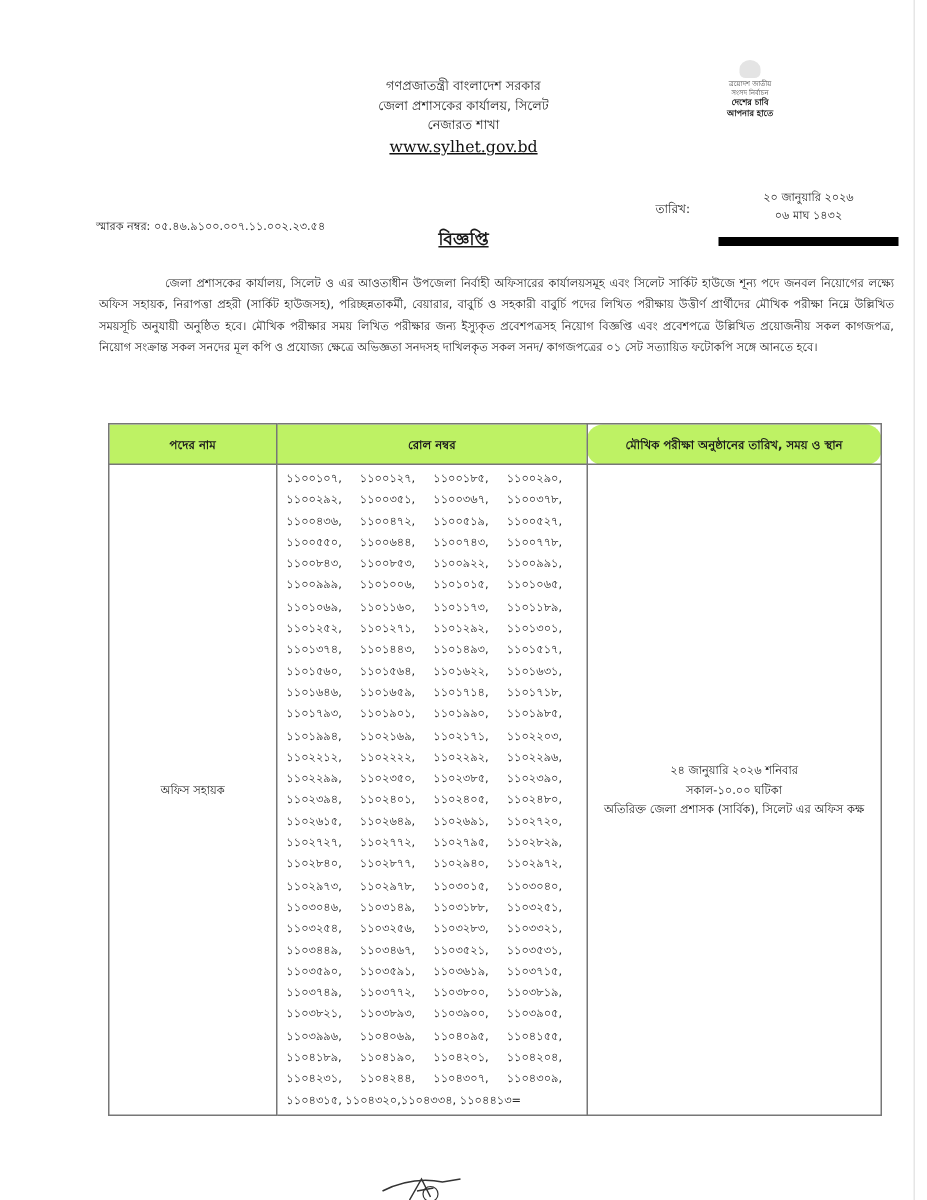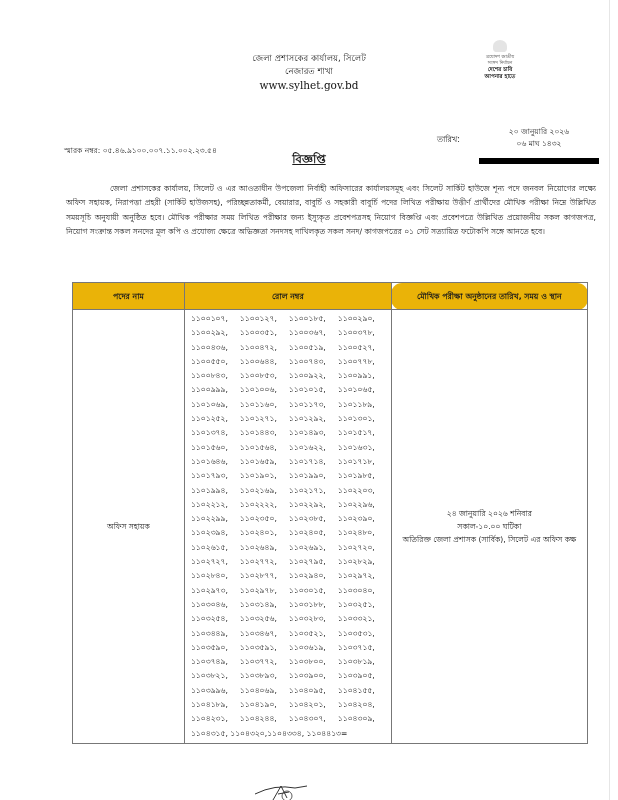--- a/index.html
+++ b/index.html
@@ -3,52 +3,53 @@
 <meta charset="utf-8">
 <style>
   html, body { margin: 0; padding: 0; }
   body {
     width: 618px; height: 800px; background: #ffffff; position: relative; overflow: hidden;
     font-family: "DejaVu Sans", sans-serif; color: #1a1a1a;
   }
   .page-edge { position: absolute; right: 8px; top: 0; bottom: 0; width: 1px; background: #e6e6e6; }
   .header { position: absolute; top: 52px; left: 0; width: 618px; text-align: center; }
   .header .line { font-size: 8.5px; line-height: 13px; color: #222; }
-  .header .website { font-size: 10.5px; line-height: 14px; color: #111; font-family: "DejaVu Serif", serif; }
+  .header .website { font-size: 10.5px; line-height: 14px; text-decoration: underline; color: #111; font-family: "DejaVu Serif", serif; }
   .logo { position: absolute; left: 470px; top: 40px; width: 60px; text-align: center; }
   .logo .emblem { width: 14px; height: 12px; margin: 0 auto 2px auto; border-radius: 50% 50% 30% 30%; background: #e4e4e4; }
   .logo .l1 { font-size: 4.5px; line-height: 6px; color: #444; }
   .logo .l2 { font-size: 5.5px; line-height: 7px; color: #111; font-weight: bold; }
   .memo { position: absolute; left: 64px; top: 145px; font-size: 7.5px; color: #222; }
   .date-block { position: absolute; left: 437px; top: 124px; width: 170px; }
   .date-label { position: absolute; left: 0; top: 9px; font-size: 8px; }
   .date-top { position: absolute; left: 42px; top: 14px; width: 120px; text-align: center; font-size: 7.5px; border-bottom: 6px solid #000000; padding-bottom: 8px; }
   .date-bottom { position: absolute; left: 42px; top: 2px; width: 120px; text-align: center; font-size: 7.5px; }
   .notice-title { position: absolute; left: 0; width: 618px; top: 151px; text-align: center; font-size: 11.5px; font-weight: bold; text-decoration: underline; }
   .body-text { position: absolute; left: 66px; top: 182px; width: 530px; font-size: 7.6px; line-height: 14.3px; text-align: justify; color: #222; text-indent: 44px; }
   table.main { position: absolute; left: 72px; top: 282px; width: 516px; border-collapse: collapse; }
   table.main th, table.main td { border: 1px solid #777; }
-  table.main th { font-size: 7.8px; font-weight: bold; height: 22px; padding: 2px 4px; text-align: center; background: #eab308; }
+  table.main th { font-size: 7.8px; font-weight: bold; height: 22px; padding: 2px 4px; text-align: center; background: #bef264; }
   .col-post { width: 112px; }
   .col-roll { width: 202px; }
   .col-date { width: 202px; border-radius: 11px; }
   td.post-cell { text-align: center; vertical-align: middle; font-size: 7.6px; }
   td.roll-cell { padding: 2px 4px 2px 6px; vertical-align: top; }
   td.date-cell { text-align: center; vertical-align: middle; font-size: 7.6px; line-height: 13px; padding: 0 6px; }
   .roll-grid { display: grid; grid-template-columns: repeat(4, 1fr); row-gap: 0; }
   .roll { font-size: 7.6px; line-height: 14.3px; white-space: nowrap; color: #222; }
   .roll-last { font-size: 7.6px; line-height: 14.3px; white-space: nowrap; color: #222; }
   .signature { position: absolute; left: 245px; top: 780px; width: 90px; height: 20px; }
 </style>
 </head>
 <body>
 
 <div class="page-edge"></div>
 
 <div class="header">
+  <div class="line">গণপ্রজাতন্ত্রী বাংলাদেশ সরকার</div>
   <div class="line">জেলা প্রশাসকের কার্যালয়, সিলেট</div>
   <div class="line">নেজারত শাখা</div>
   <div class="website">www.sylhet.gov.bd</div>
 </div>
 
 <div class="logo">
   <div class="emblem"></div>
   <div class="l1">ত্রয়োদশ জাতীয়</div>
   <div class="l1">সংসদ নির্বাচন</div>
   <div class="l2">দেশের চাবি</div>

